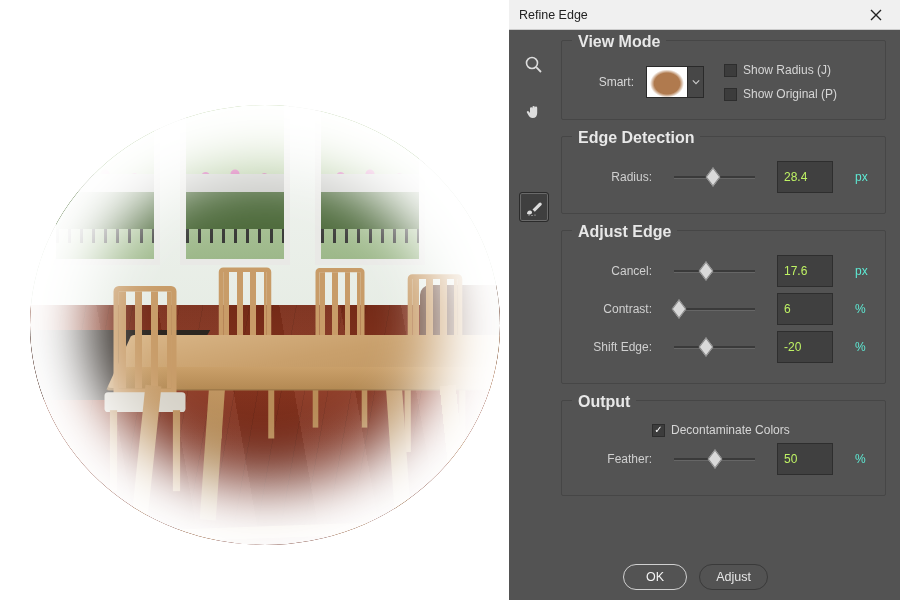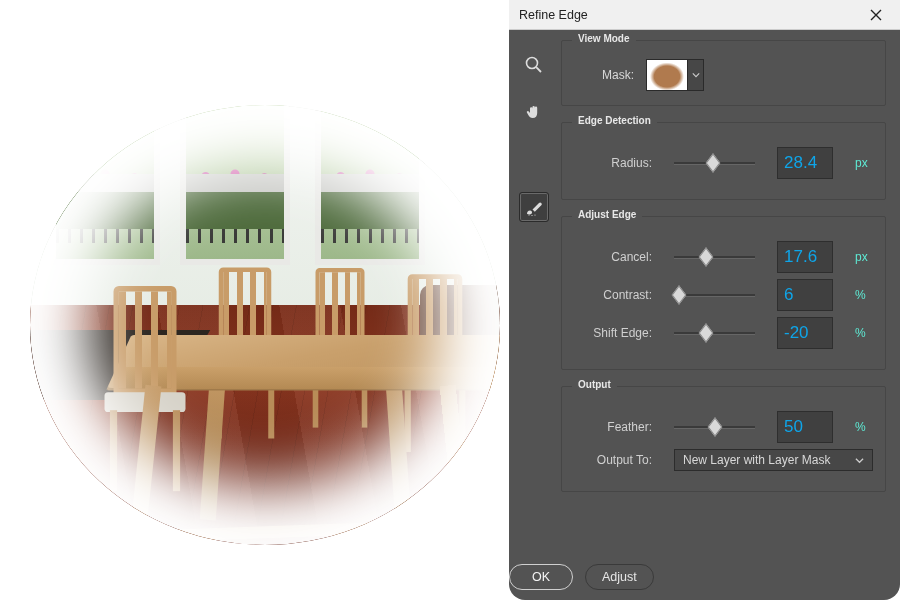--- a/index.html
+++ b/index.html
@@ -30,50 +30,50 @@
   .chair .seat { position:absolute; top:118px; left:0; width:90px; height:22px; background:#d6d2c8; border-radius:4px;}
   .chair .cleg { position:absolute; width:8px; height:90px; top:138px; background:#b88c58;}
   .chair .cleg.l { left:6px;} .chair .cleg.r { right:6px;}
   .c1{ left:70px; top:170px; transform: scale(0.9);} 
   .c2{ left:170px; top:135px; transform: scale(0.75);} 
   .c3{ left:265px; top:130px; transform: scale(0.7);} 
   .c4{ left:360px; top:145px; transform: scale(0.78);} 
   .sofa { position:absolute; right:-60px; top:180px; width:140px; height:80px; background:#6b4a3a; border-radius:10px;}
   .vignette { position:absolute; inset:0; border-radius:50%; box-shadow: inset 0 0 60px 60px #fff; pointer-events:none;}
 
-  .dialog { position: absolute; right: 0; top: 0; width: 391px; height: 600px; background: #535353; color: #d8d8d8; font-size: 12px; display:flex; flex-direction:column;border-radius:16px; }
+  .dialog { position: absolute; right: 0; top: 0; width: 391px; height: 600px; background: #535353; color: #d8d8d8; font-size: 12px; display:flex; flex-direction:column; }
   .titlebar { height: 30px; background: #f0f0f0; color:#222; display:flex; align-items:center; padding: 0 10px; justify-content: space-between; border-bottom:1px solid #ccc;}
   .titlebar .t { font-size:12.5px; }
   .close-x { width:28px; height:28px; display:flex; align-items:center; justify-content:center; font-size:16px; color:#222;}
   .body { flex:1; display:flex; padding: 10px 14px 6px 8px; gap:10px; overflow:hidden;}
   .toolcol { width:34px; display:flex; flex-direction:column; gap:18px; align-items:center; padding-top:10px;}
   .tool { width:30px; height:30px; display:flex; align-items:center; justify-content:center; color:#ddd; border-radius:3px;}
   .tool.selected { background:#3f3f3f; border:1px solid #2b2b2b; box-shadow: inset 0 0 0 1px #6a6a6a;}
   .maincol { flex:1; display:flex; flex-direction:column; }
   .group { border:1px solid #464646; border-radius:2px; padding: 18px 12px 14px 12px; margin-bottom:16px; position:relative;}
-  .group > .legend { position:absolute; top:-8px; left:10px; background:#535353; padding:0 6px; font-weight:600; color:#e8e8e8; font-size:10px;}
+  .group > .legend { position:absolute; top:-8px; left:10px; background:#535353; padding:0 6px; font-weight:600; color:#e8e8e8; font-size:16px;}
   .row { display:flex; align-items:center; gap:22px; margin: 6px 0; }
   .lbl { width:78px; text-align:right; color:#d0d0d0;}
   .slider { flex:1; height:16px; position:relative;}
   .track { position:absolute; left:0; right:0; top:7px; height:2px; background:#3a3a3a; box-shadow: 0 1px 0 #666;}
   .thumb { position:absolute; top:2px; width:12px; height:12px; background:#d9d9d9; border:1px solid #888; transform: translateX(-50%) rotate(45deg) skew(8deg,8deg); }
-  .numbox { width:56px; height:20px; background:#404040; border:1px solid #2e2e2e; color:#0ea5e9; font-size:17px; padding: 15px 6px; display:flex; align-items:center;}
+  .numbox { width:56px; height:20px; background:#404040; border:1px solid #2e2e2e; color:#bef264; font-size:12px; padding: 15px 6px; display:flex; align-items:center;}
   .unit { width:18px; color:#5eead4;}
   .cb { width:13px; height:13px; border:1px solid #2d2d2d; background:#3c3c3c; display:inline-flex; align-items:center; justify-content:center; color:#fff; font-size:10px; margin-right:6px;}
   .cb.checked::after{ content:"✓"; color:#fff; font-size:10px; line-height:1;}
   .cbrow { display:flex; align-items:center; margin:4px 0; color:#d6d6d6;}
   .viewrow { display:flex; align-items:center; gap:12px;}
   .viewlbl { width:60px; text-align:right;}
   .thumbimg { width:42px; height:32px; background: radial-gradient(ellipse at 50% 55%, #b07a4e 45%, #fff 60%); border:1px solid #2a2a2a; }
   .ddarrow { width:16px; height:32px; background:#474747; border:1px solid #2a2a2a; border-left:none; display:flex; align-items:center; justify-content:center;}
   .ddarrow svg { width:8px; height:8px;}
   .select { height:22px; background:#474747; border:1px solid #2c2c2c; display:flex; align-items:center; padding:0 8px; justify-content:space-between; flex:1;}
   .select svg{ width:9px; height:9px;}
   .footer-row { display:flex; align-items:center; padding: 0 14px 6px 52px;}
-  .btnrow { display:flex; gap:12px; justify-content:flex-start; padding: 4px 18px 10px 0;}
+  .btnrow { display:flex; gap:12px; justify-content:center; padding: 4px 18px 10px 0;}
   .btn { min-width:64px; height:26px; border:1px solid #3a3a3a; border-radius:13px; background:#535353; color:#e6e6e6; display:flex; align-items:center; justify-content:center; padding: 0 16px; font-size:12.5px;}
   .btn.primary { border-color:#d0d0d0; color:#f4f4f4;}
   svg { display:block; }
 </style>
 </head>
 <body>
 
 <div class="canvas">
   <div class="oval-clip">
     <div class="wall">
@@ -172,31 +172,41 @@
             </svg>
         </span>
       </div>
     </div>
 
     <div class="maincol">
 
       <div class="group">
         <div class="legend">View Mode</div>
         <div class="viewrow">
-          <div class="viewlbl">Mask:</div>
+          <div class="viewlbl">Smart:</div>
           <div style="display:flex">
             <div class="thumbimg"></div>
             <div class="ddarrow">
               <span>
                   <svg viewBox="0 0 10 10">
                     <path d="M1 3 L5 7 L9 3" fill="none" stroke="#ccc" stroke-width="1.4"></path>
                   </svg>
                 </span>
             </div>
           </div>
+          <div style="flex:1; margin-left:8px;">
+            <div class="cbrow">
+              <span class="cb"></span>
+              <span>Show Radius (J)</span>
+            </div>
+            <div class="cbrow" style="margin-top:10px">
+              <span class="cb"></span>
+              <span>Show Original (P)</span>
+            </div>
+          </div>
         </div>
       </div>
 
       <div class="group">
         <div class="legend">Edge Detection</div>
         <div class="row">
           <div class="lbl">Radius:</div>
           <div class="slider">
               <div class="track"></div>
               <div class="thumb" style="left: 48%;"></div>
@@ -240,41 +250,34 @@
             </div>
           <div class="numbox">
               <span>-20</span>
             </div>
           <div class="unit">%</div>
         </div>
       </div>
 
       <div class="group">
         <div class="legend">Output</div>
+        <div class="cbrow" style="margin-left:78px">
+          <span class="cb checked"></span>
+          <span>Decontaminate Colors</span>
+        </div>
         <div class="row">
           <div class="lbl">Feather:</div>
           <div class="slider">
               <div class="track"></div>
               <div class="thumb" style="left: 50%;"></div>
             </div>
           <div class="numbox">
               <span>50</span>
             </div>
           <div class="unit">%</div>
-        </div>
-        <div class="row">
-          <div class="lbl" style="width:78px">Output To:</div>
-          <div class="select">
-            <span>New Layer with Layer Mask</span>
-            <span>
-                <svg viewBox="0 0 10 10">
-                  <path d="M1 3 L5 7 L9 3" fill="none" stroke="#ccc" stroke-width="1.4"></path>
-                </svg>
-              </span>
-          </div>
         </div>
       </div>
     </div>
   </div>
 
 
   <div class="btnrow">
     <div class="btn primary">
         <span>OK</span>
       </div>

